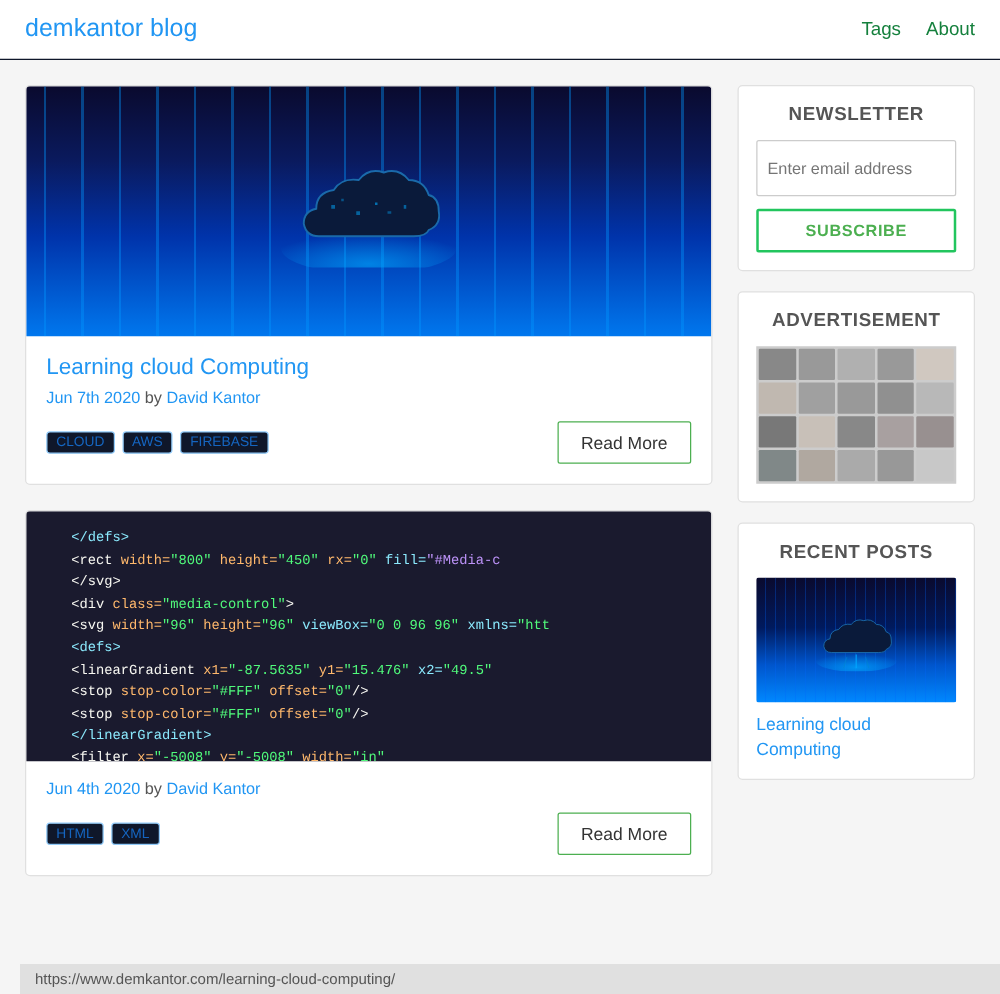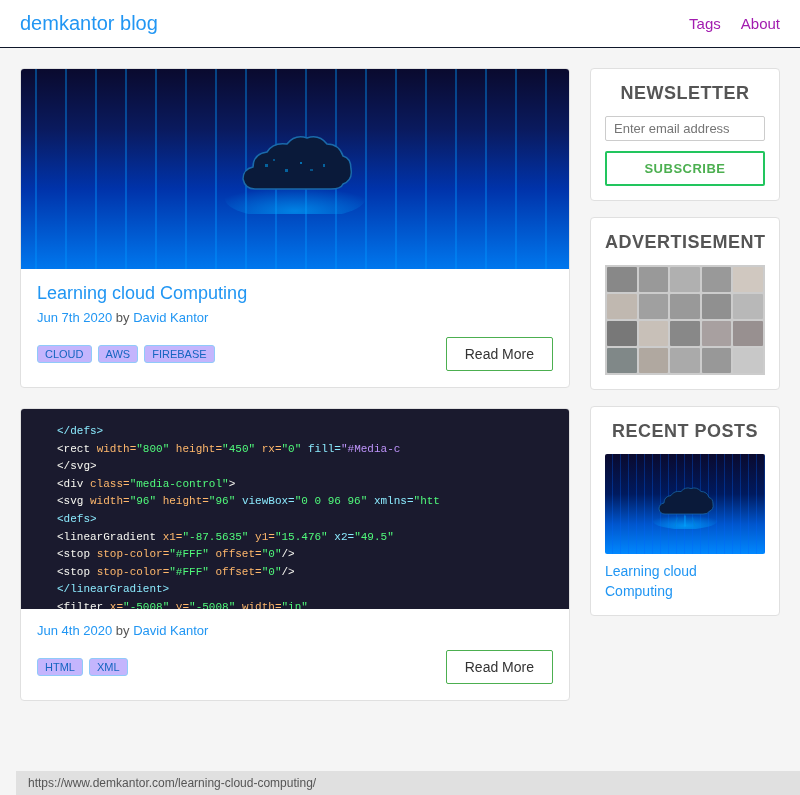--- a/index.html
+++ b/index.html
@@ -17,21 +17,21 @@
     .header-logo {
       font-size: 20px;
       color: #2196F3;
       font-family: Arial, sans-serif;
     }
     .header-nav {
       display: flex;
       gap: 20px;
     }
     .header-nav a {
-      color: #a21caf;
+      color: #15803d;
       text-decoration: none;
       font-family: Arial, sans-serif;
       font-size: 15px;
     }
 
     
     .main-layout {
       display: flex;
       gap: 20px;
       padding: 20px;
@@ -86,21 +86,21 @@
       display: flex;
       align-items: center;
       justify-content: space-between;
     }
     .tags-row {
       display: flex;
       gap: 6px;
       flex-wrap: wrap;
     }
     .tag-badge {
-      background: #c4b5fd;
+      background: #0f172a;
       color: #1565C0;
       border: 1px solid #90CAF9;
       border-radius: 3px;
       padding: 2px 7px;
       font-size: 11px;
       font-family: Arial, sans-serif;
       cursor: pointer;
     }
     .read-more-btn {
       border: 1px solid #4CAF50;
@@ -114,32 +114,32 @@
     }
 
     
     .widget {
       background: #fff;
       border: 1px solid #e0e0e0;
       border-radius: 4px;
       padding: 14px;
     }
     .widget-title {
-      font-size: 18px;
+      font-size: 15px;
       font-family: Arial, sans-serif;
       font-weight: bold;
       color: #555;
       letter-spacing: 0.5px;
       text-align: center;
       margin-bottom: 12px;
     }
     .newsletter-input {
       width: 100%;
       border: 1px solid #ccc;
-      padding: 4px 8px;
+      padding: 14px 8px;
       font-size: 13px;
       border-radius: 2px;
       margin-bottom: 10px;
       color: #aaa;
       font-family: Arial, sans-serif;
     }
     .subscribe-btn {
       display: block;
       width: 100%;
       border: 2px solid #22c55e;

